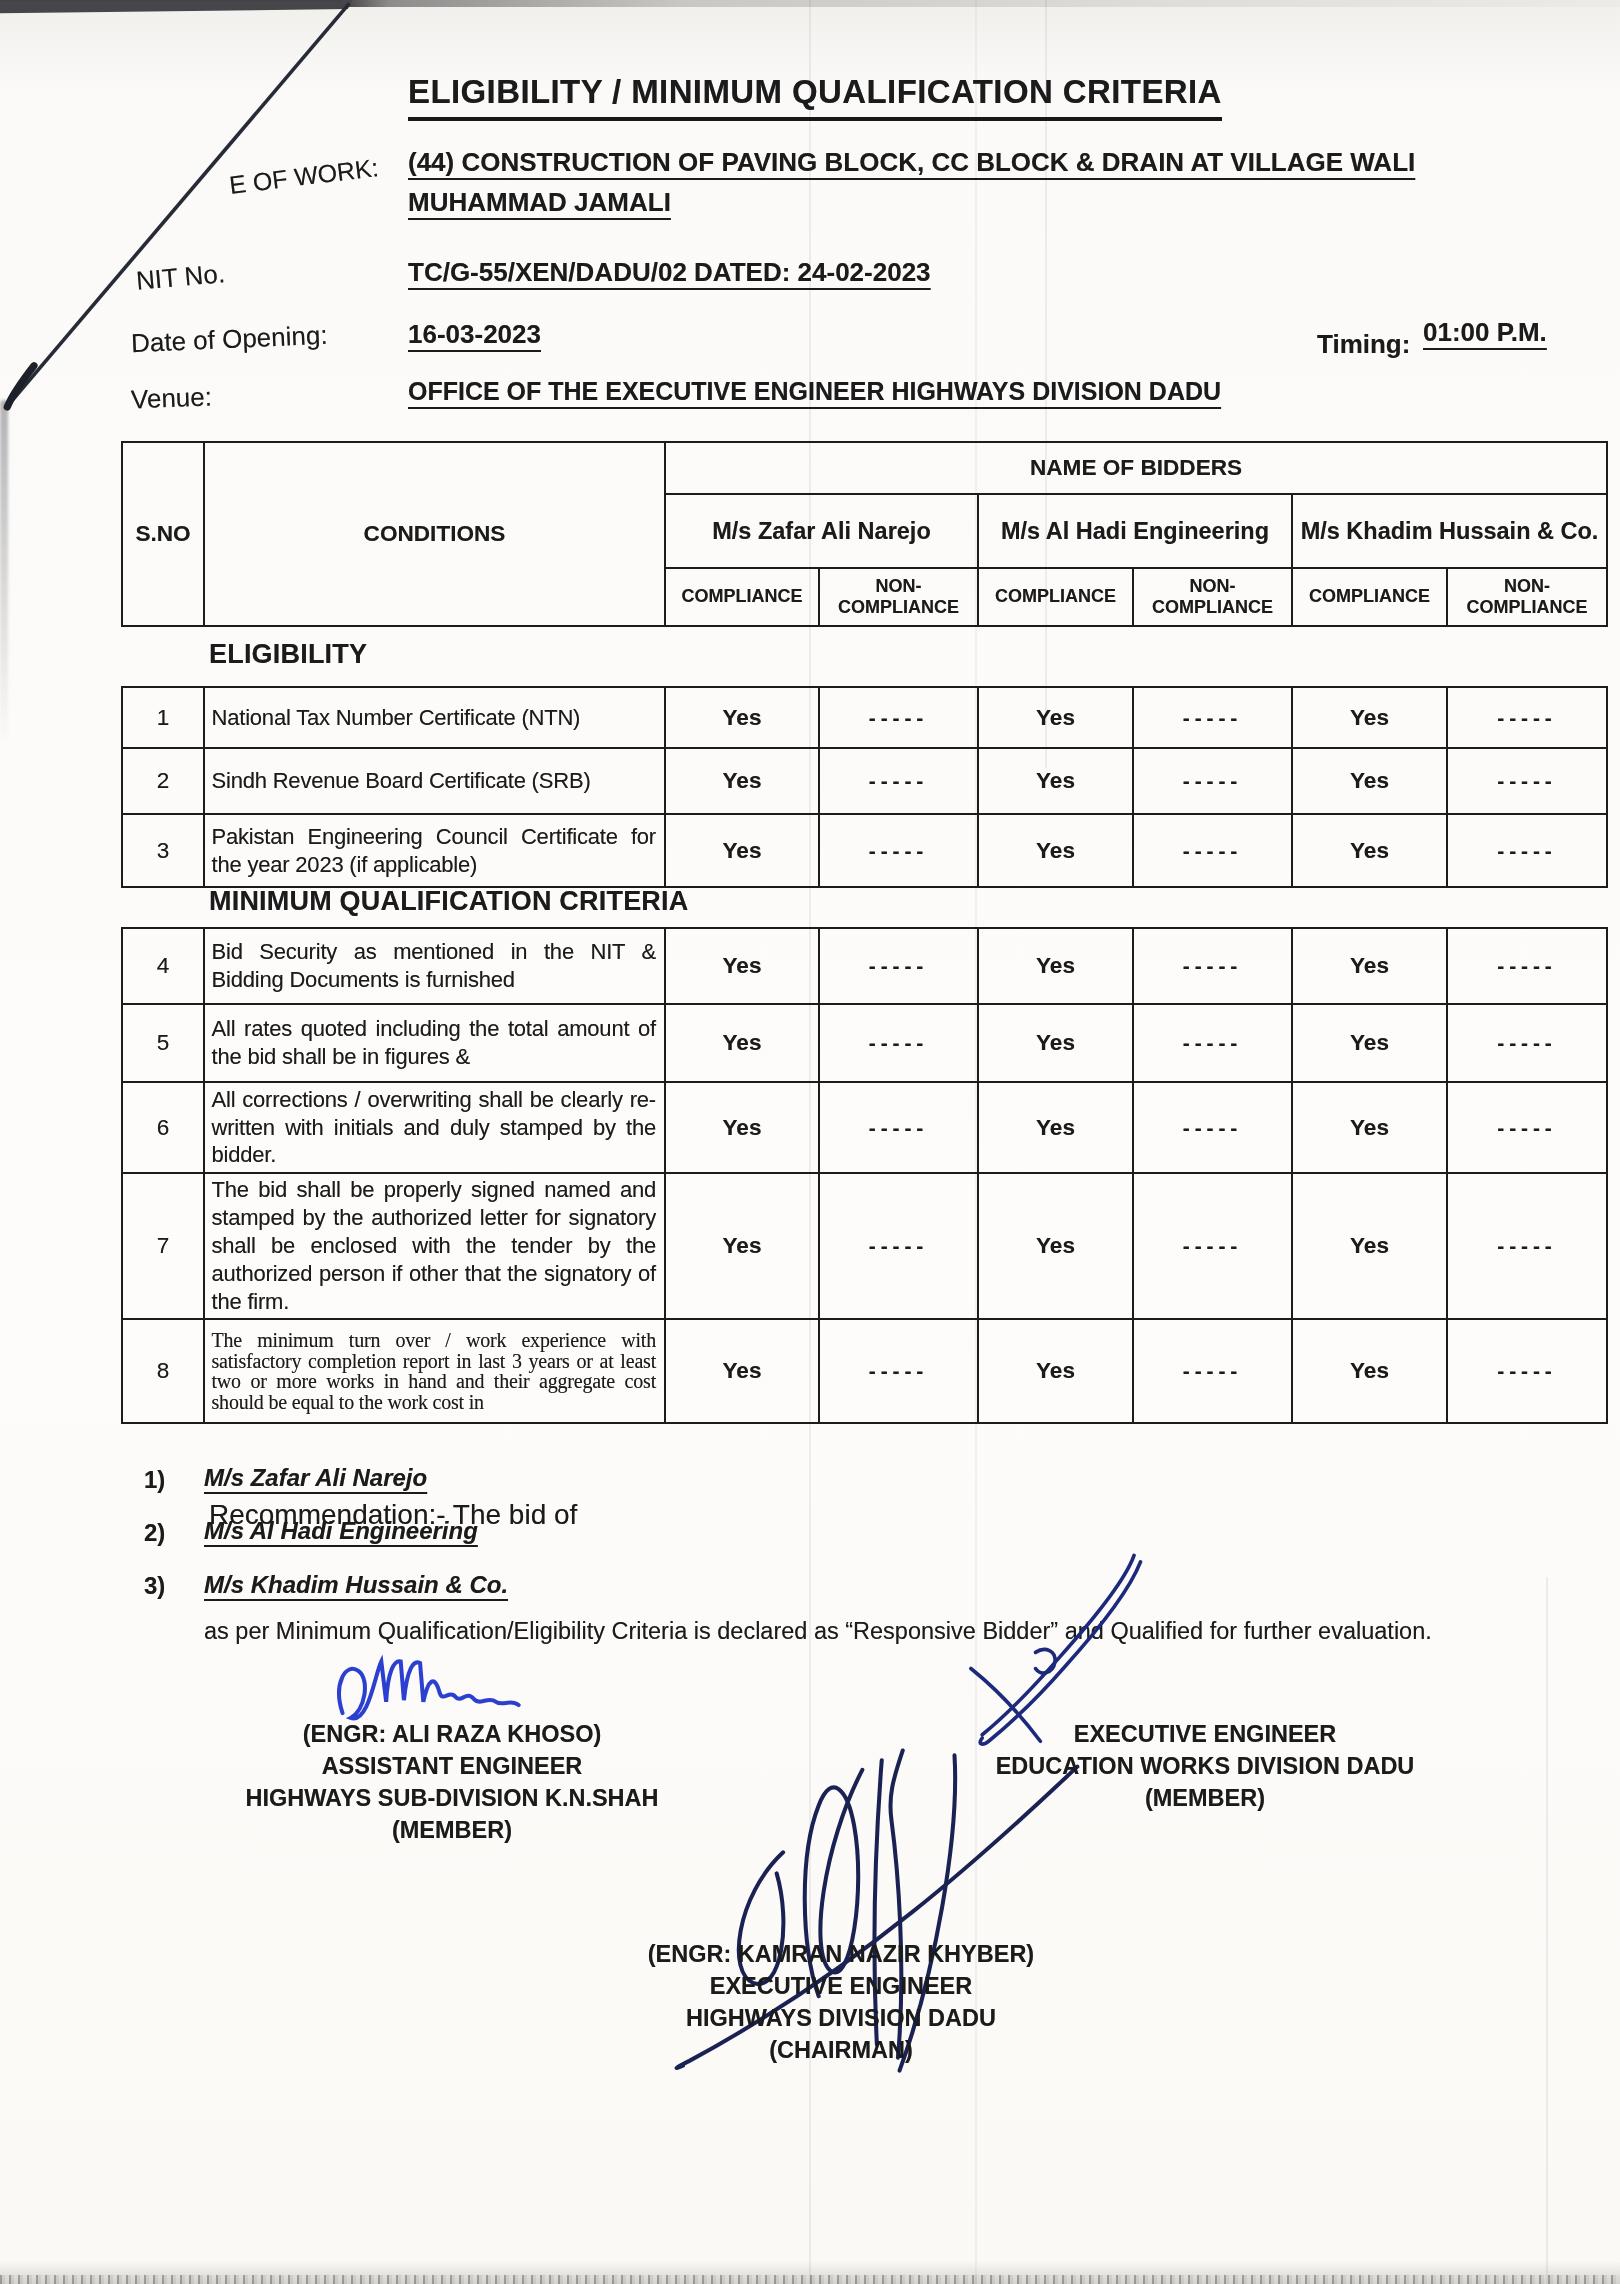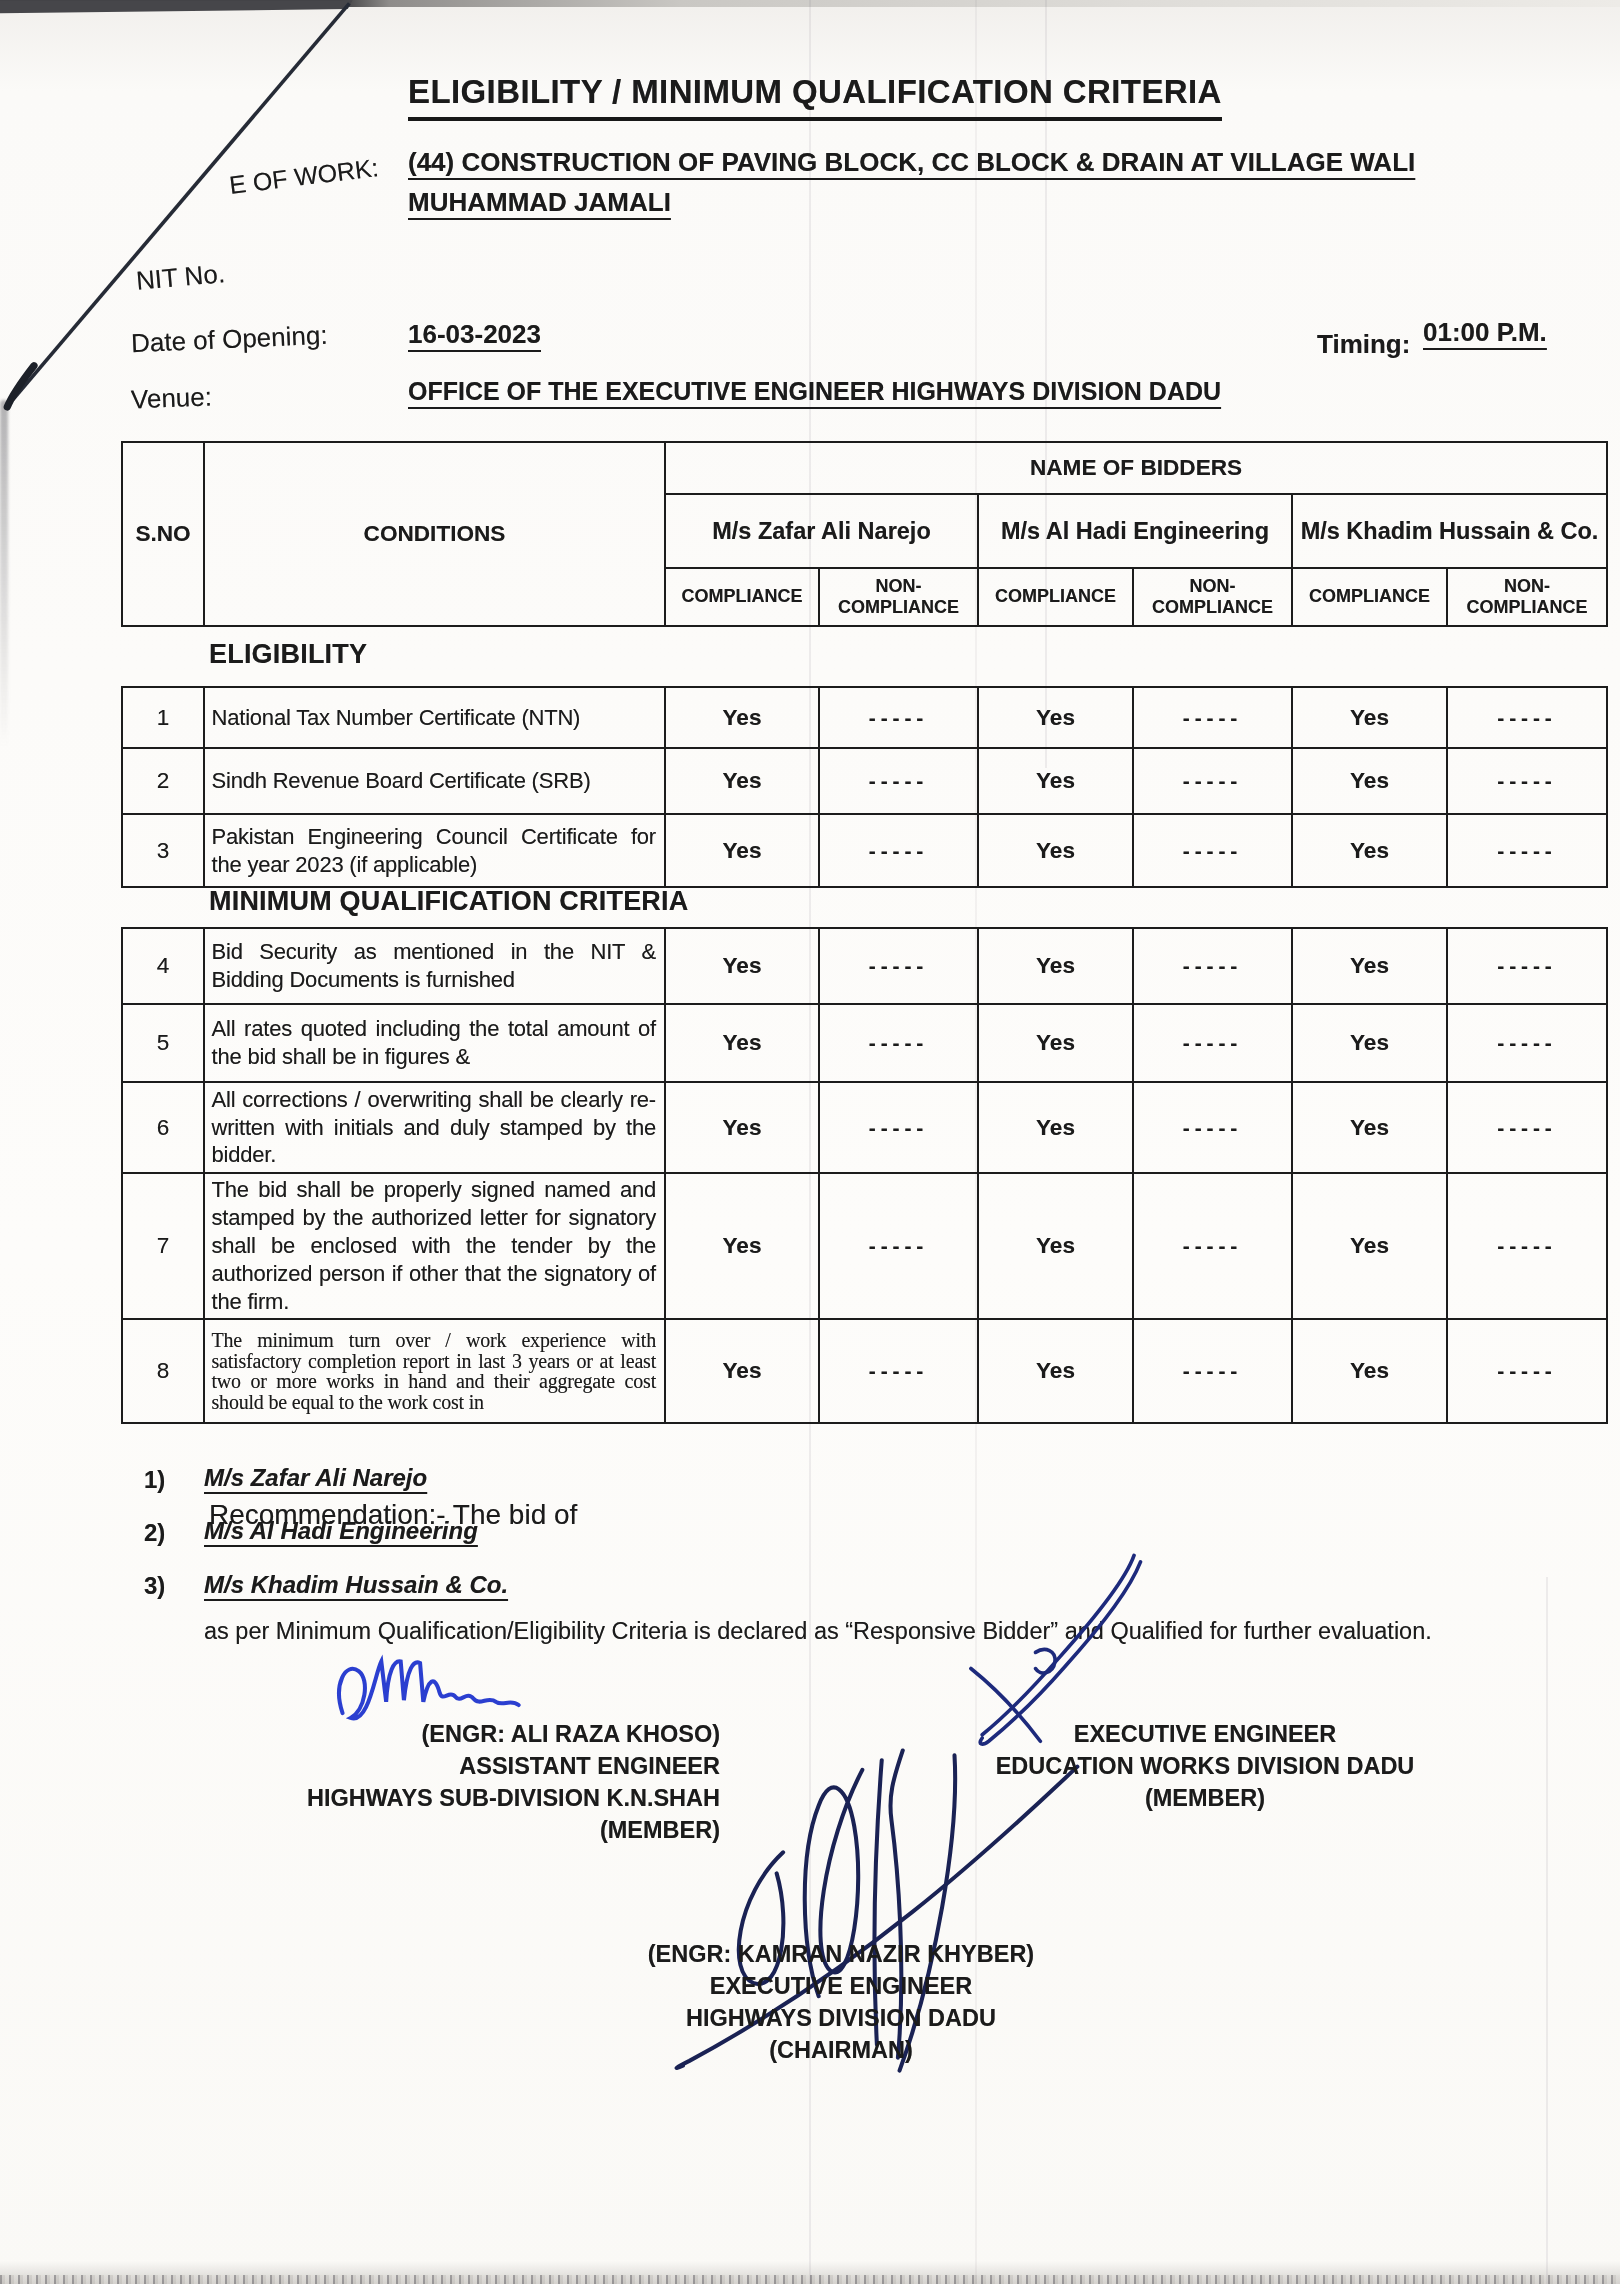--- a/index.html
+++ b/index.html
@@ -52,21 +52,21 @@
   .sec-elig{left:209px;top:639px;}
   .sec-mqc{left:209px;top:886px;}
   
   .rec-intro{left:209px;top:1499px;font-size:28px;}
   .rec-num{font-size:24px;font-weight:bold;}
   .rec-name{font-size:24px;font-weight:bold;font-style:italic;text-decoration:underline;
     text-decoration-thickness:2.4px;text-underline-offset:5.7px;}
   .rec-conc{left:204px;top:1618px;width:1407px;font-size:23.5px;}
   
   .sigblock{text-align:center;font-weight:bold;font-size:23.5px;line-height:32px;}
-  .sig-left{left:202px;top:1718px;width:518px;text-align:right;}
+  .sig-left{left:193px;top:1718px;width:518px;}
   .sig-right{left:922px;top:1718px;width:566px;}
   .sig-center{left:566px;top:1938px;width:550px;}
   svg{display:block;}
 </style>
 </head>
 <body>
 
 <div class="page">
 
   <div class="abs top-edge"></div>
@@ -80,20 +80,21 @@
     <line x1="432" y1="4" x2="16" y2="494" stroke="#262b36" stroke-width="4.5"></line>
     <path d="M42,452 C28,470 16,486 9,503" stroke="#1d2129" stroke-width="9" fill="none" stroke-linecap="round"></path>
   </svg>
   <div class="abs bottom-haze"></div>
   <div class="abs bottom-edge"></div>
 
   <div class="abs title">ELIGIBILITY / MINIMUM QUALIFICATION CRITERIA</div>
   <div class="abs lbl now-label">E OF WORK:</div>
   <div class="abs val now-value">(44) CONSTRUCTION OF PAVING BLOCK, CC BLOCK &amp; DRAIN AT VILLAGE WALI MUHAMMAD JAMALI</div>
   <div class="abs lbl nit-label">NIT No.</div>
+  <div class="abs val nit-value">TC/G-55/XEN/DADU/02 DATED: 24-02-2023</div>
   <div class="abs lbl date-label">Date of Opening:</div>
   <div class="abs val date-value">16-03-2023</div>
   <div class="abs lbl timing-label">Timing:</div>
   <div class="abs val timing-value">01:00 P.M.</div>
   <div class="abs lbl venue-label">Venue:</div>
   <div class="abs val venue-value">OFFICE OF THE EXECUTIVE ENGINEER HIGHWAYS DIVISION DADU</div>
 
   <table class="grid" style="top:441px;">
     <colgroup>
         <col style="width:82px">

